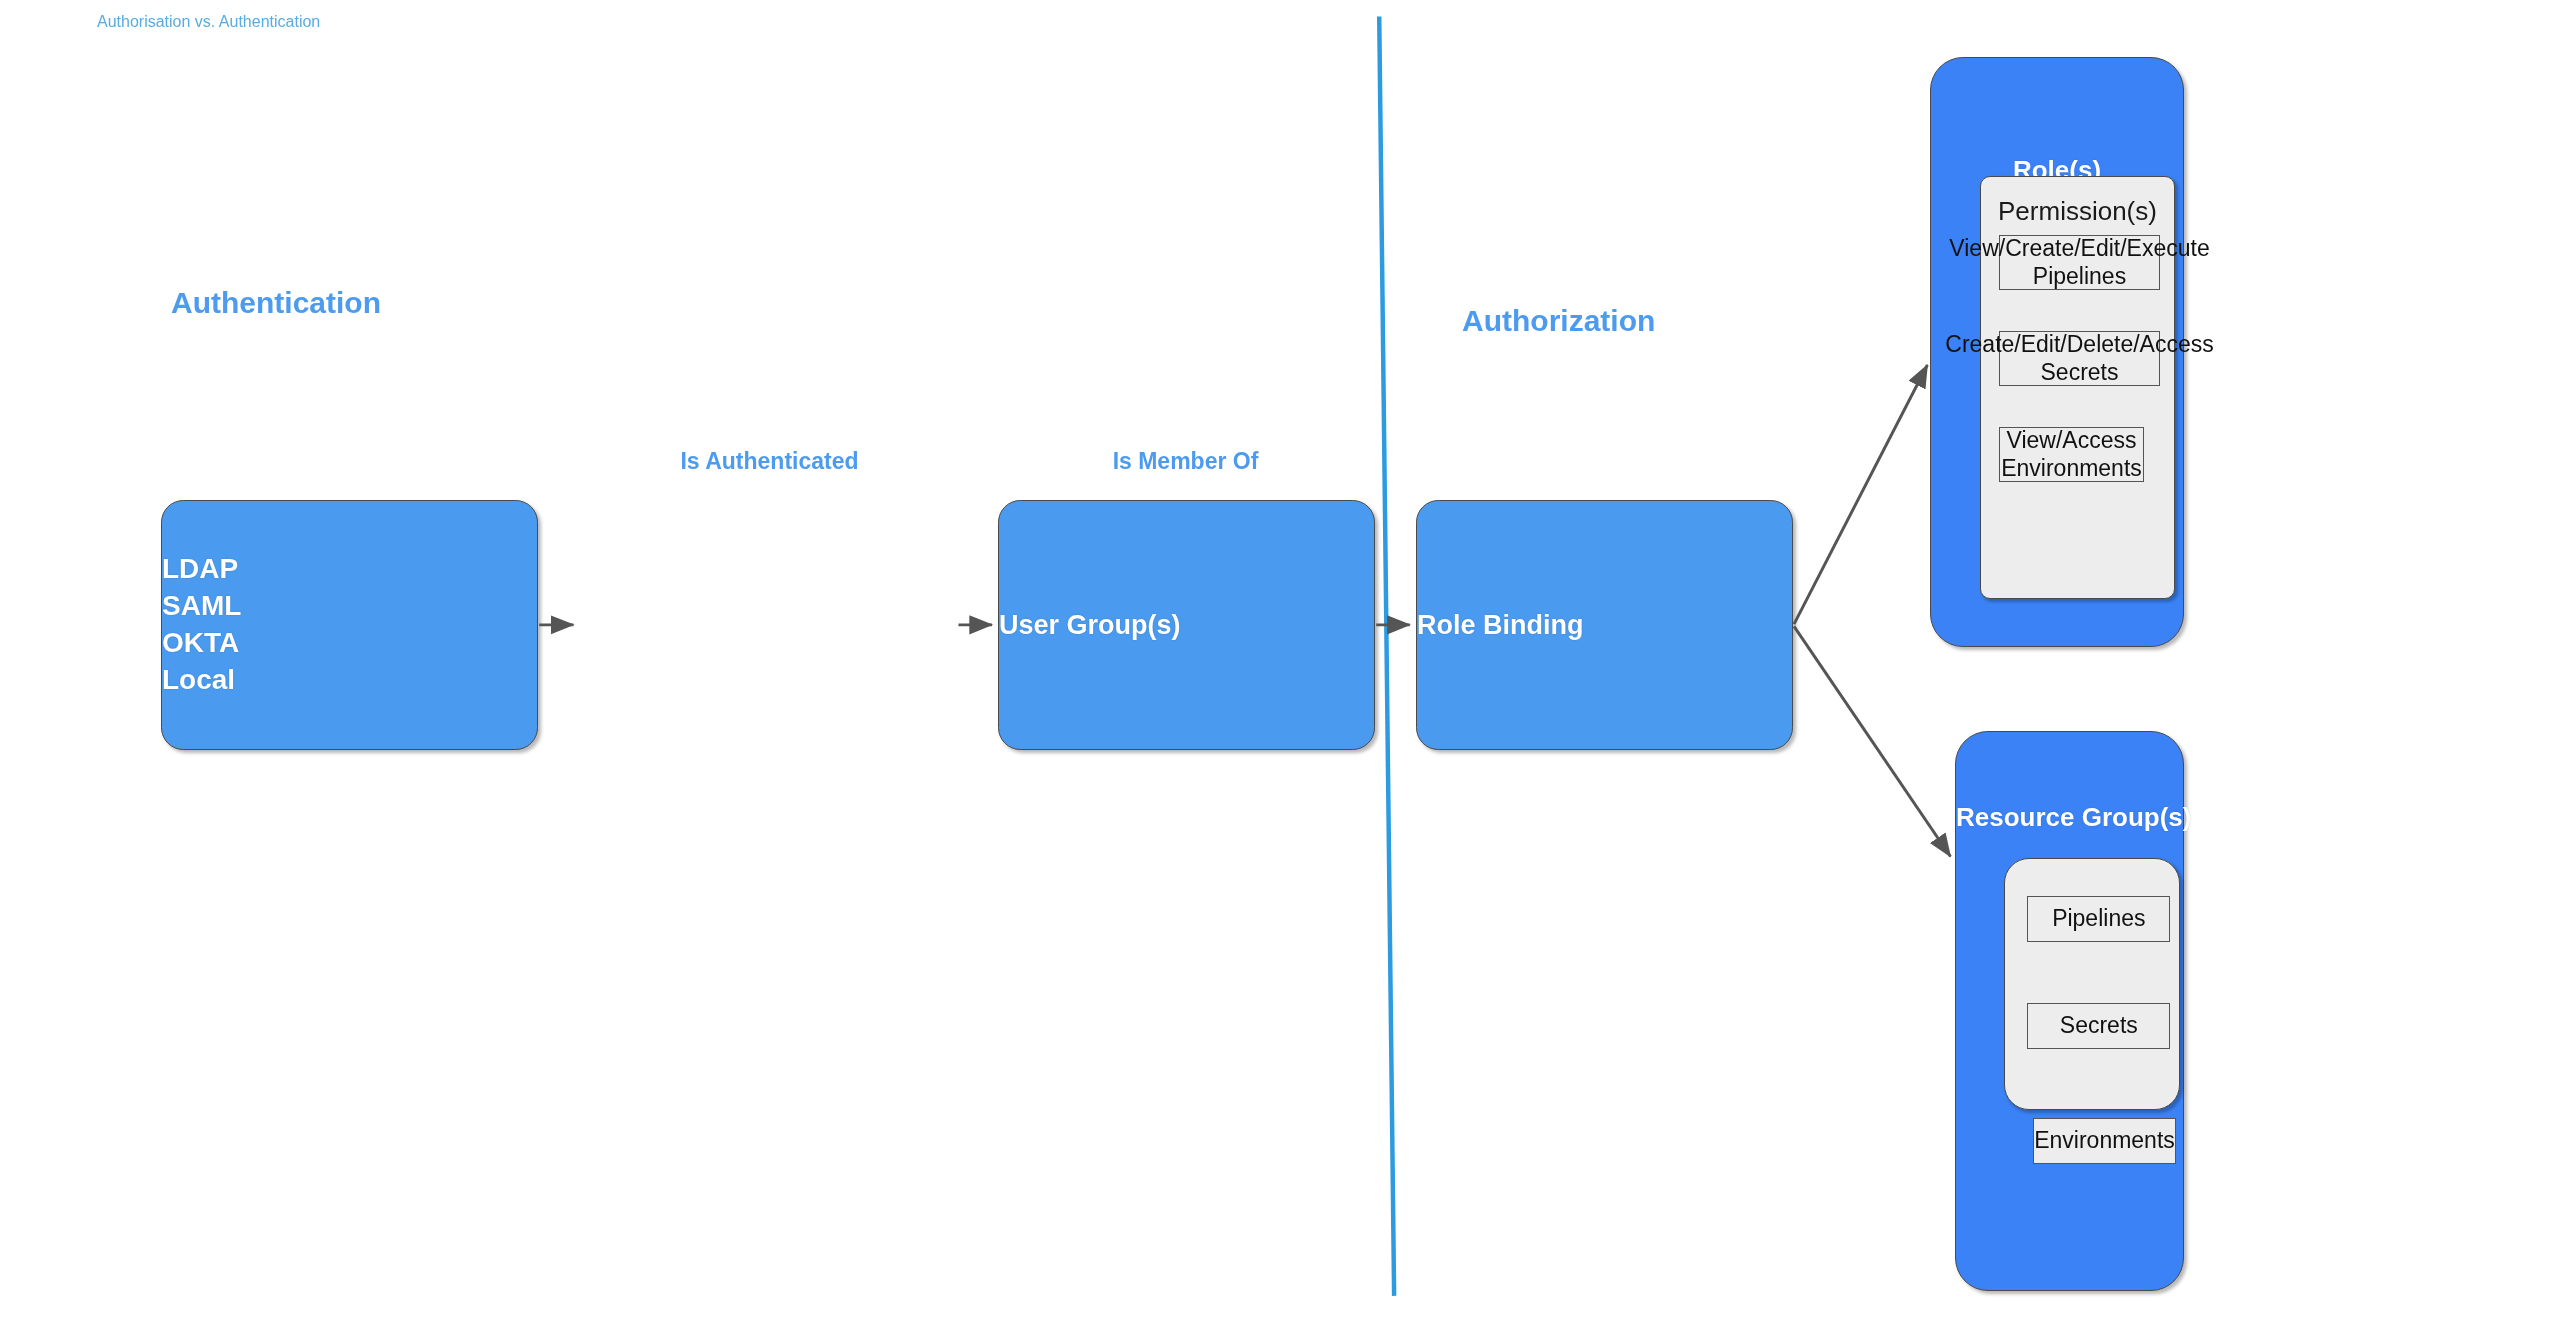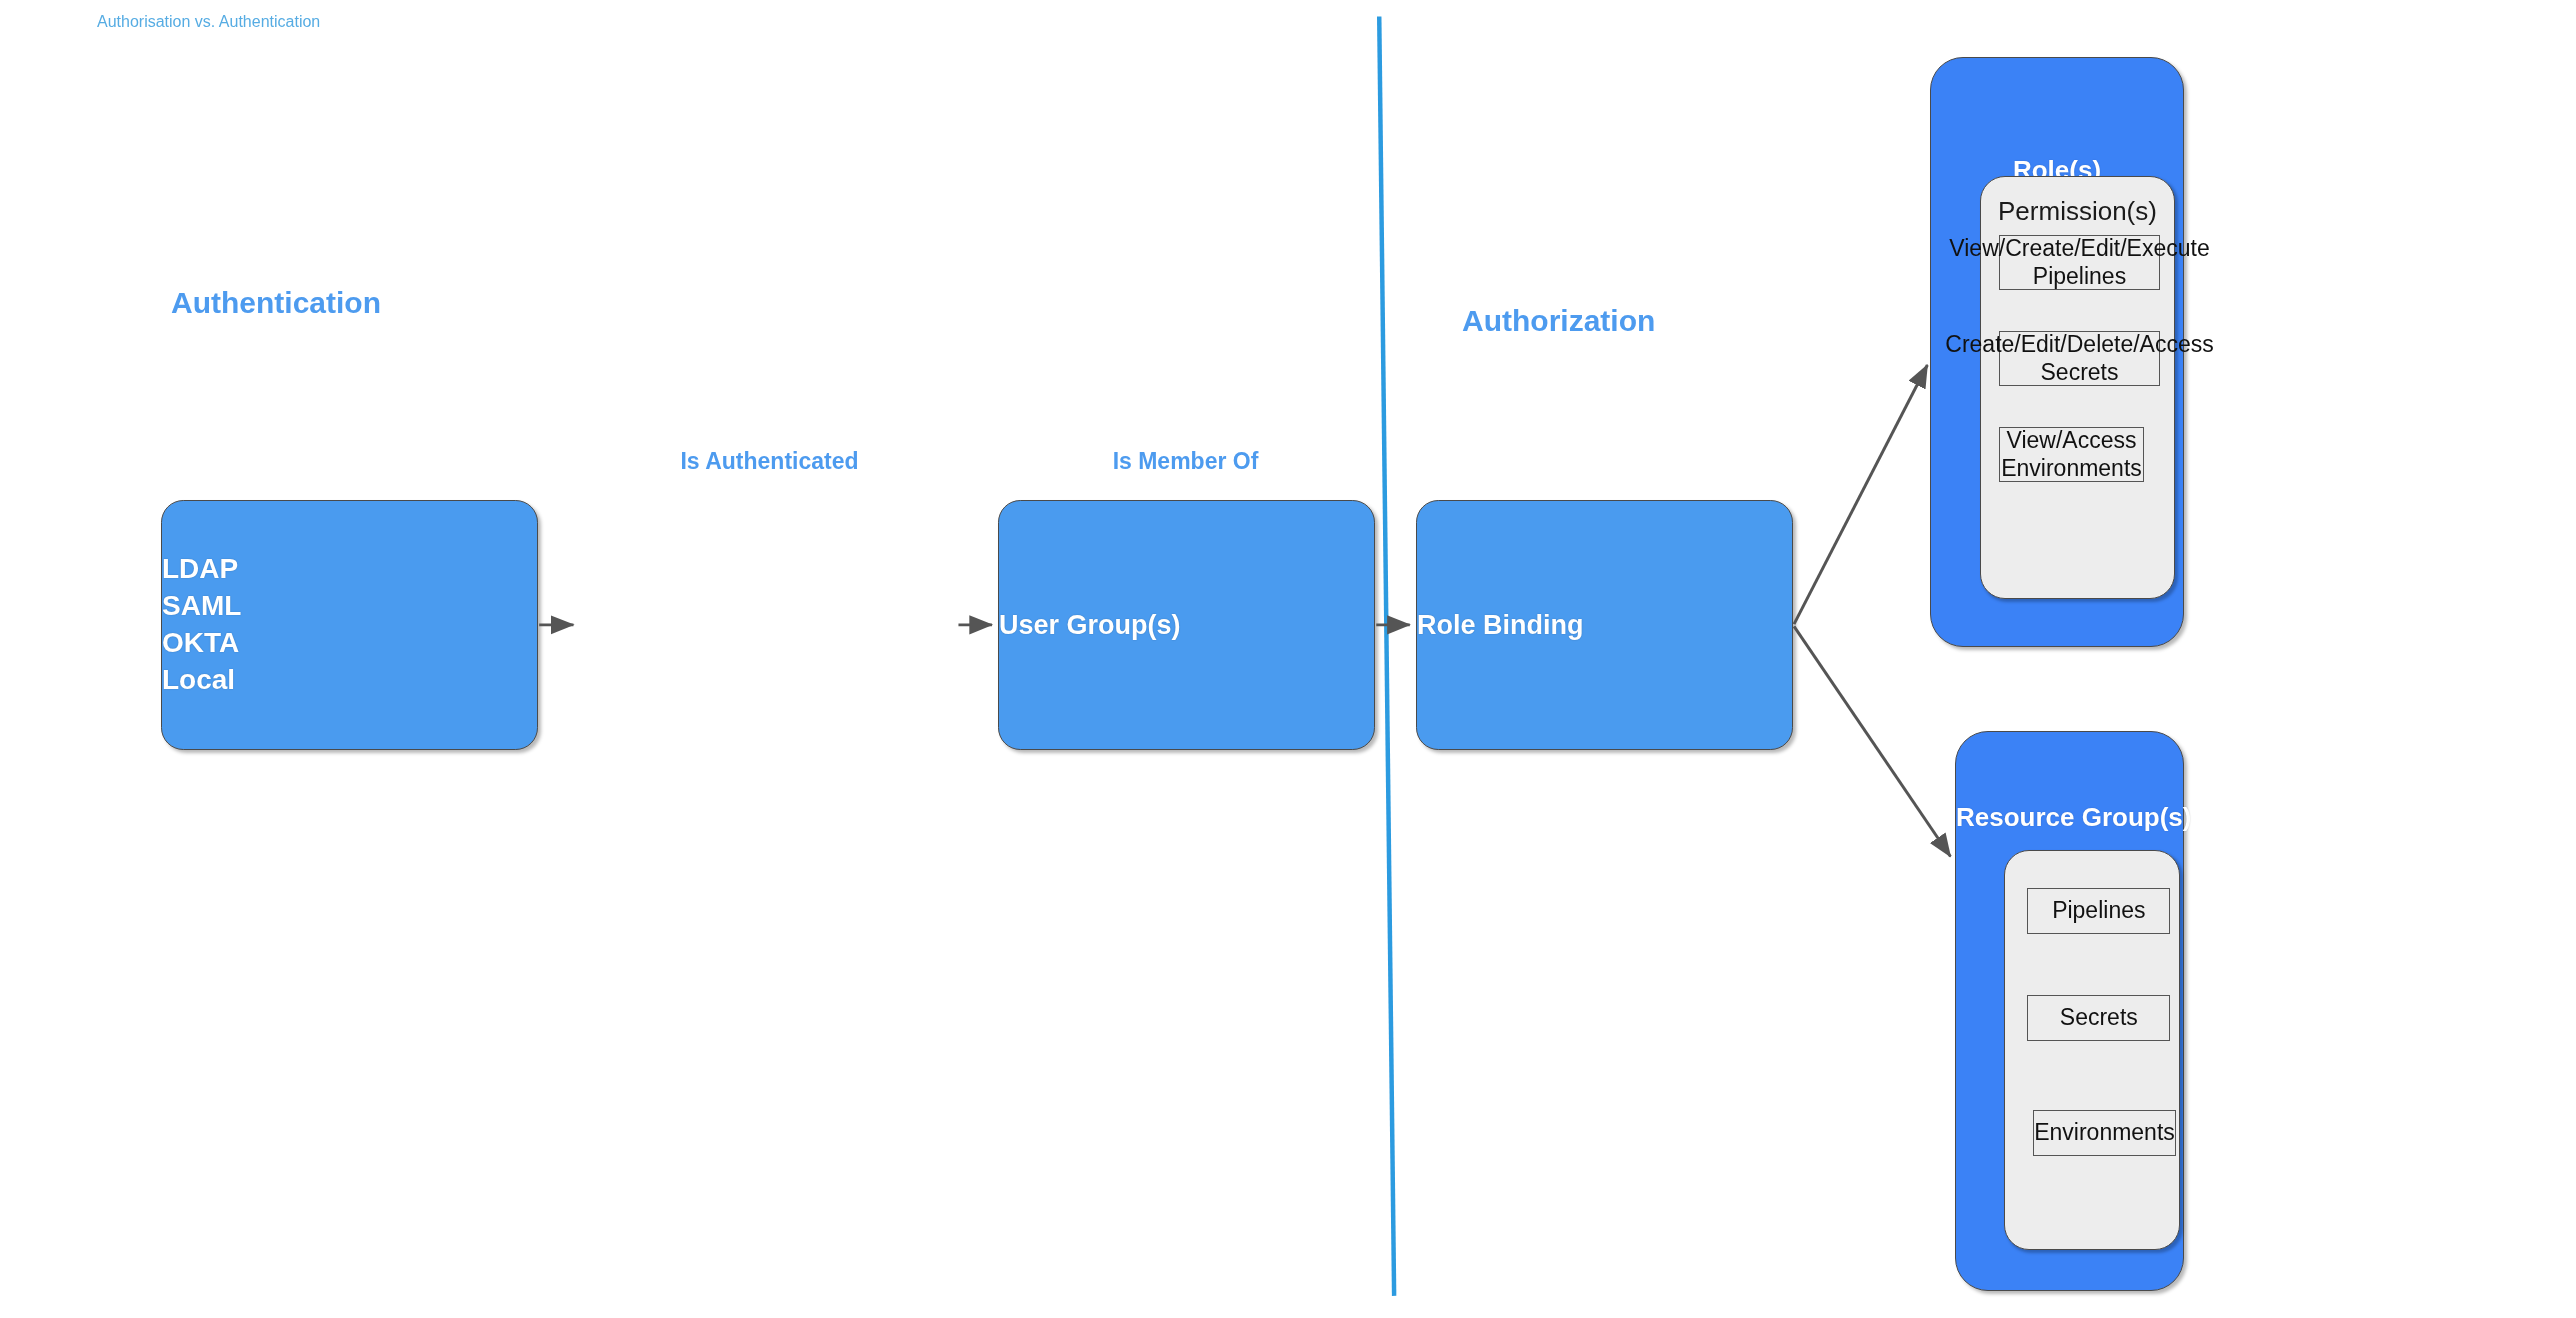--- a/index.html
+++ b/index.html
@@ -128,30 +128,30 @@
     justify-content: center;
     color: #111111;
     font-size: 23px;
     text-align: center;
     line-height: 1.18;
   }
 
   
   #group-roles { left: 1930px; top: 57px; width: 254px; height: 590px; }
   #group-roles-title { top: 97px; }
-  #panel-permissions { left: 49px; top: 118px; width: 195px; height: 423px; }
+  #panel-permissions { left: 49px; top: 118px; width: 195px; height: 423px; border-radius: 10px; }
   #panel-permissions-title { top: 19.4px; }
   #perm-item-0 { left: 18px; top: 58px;  width: 161px; height: 55px; }
   #perm-item-1 { left: 18px; top: 154px; width: 161px; height: 55px; }
   #perm-item-2 { left: 18px; top: 250px; width: 145px; height: 55px; }
 
   
   #group-resources { left: 1955px; top: 731px; width: 229px; height: 560px; }
   #group-resources-title { top: 70px; }
-  #panel-resources { left: 48px; top: 118px; width: 176px; height: 400px; }
+  #panel-resources { left: 48px; top: 126px; width: 176px; height: 252px; }
   #res-item-0 { left: 22.3px; top: 37px;  width: 143px; height: 46px; }
   #res-item-1 { left: 22.3px; top: 144px; width: 143px; height: 46px; }
   #res-item-2 { left: 28px; top: 259px; width: 143px; height: 46px; }
 
   
   #overlay {
     position: absolute;
     left: 0; top: 0;
     width: 2576px;
     height: 1319px;

